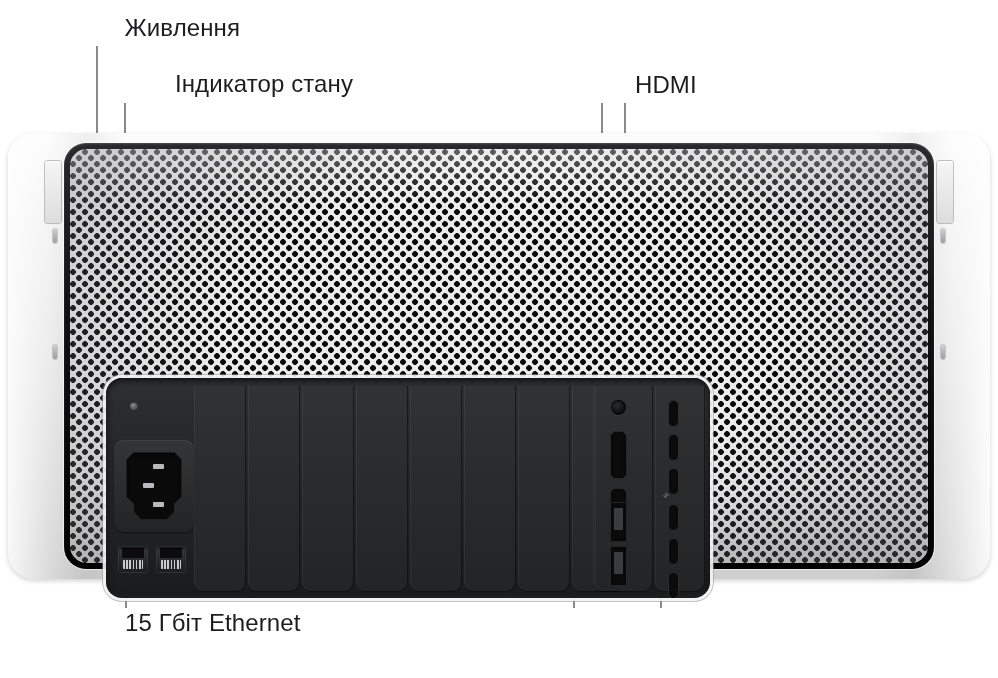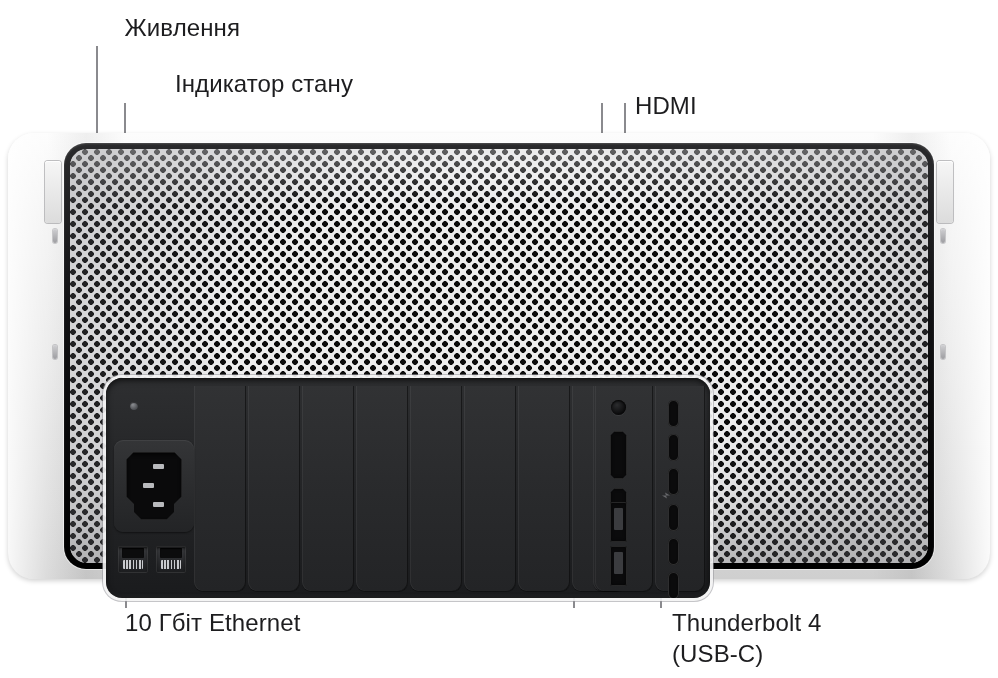--- a/index.html
+++ b/index.html
@@ -197,27 +197,25 @@
 </head>
 <body>
 
 <div id="stage">
 
   <div class="label r" style="left:0px;top:68px;width:353px;">Індикатор стану</div>
 
   <div class="label r" style="left:0px;top:12px;width:240px;">Живлення</div>
 
 
-  <div class="label l" style="left:635px;top:69px;width:200px;margin-top:21px;">HDMI</div>
-
-  <div class="label l" style="left:125px;top:607px;width:300px;">10 Гбіт Ethernet</div>
-
-
-  <div class="label l" style="left:672px;top:607px;width:260px;">Thunderbolt 4
-(USB-C)</div>
+  <div class="label l" style="left:635px;top:69px;width:200px;">HDMI</div>
+
+  <div class="label l" style="left:125px;top:607px;width:300px;">15 Гбіт Ethernet</div>
+
+
 
   <div class="lead v" style="left:96px;top:46px;height:306px;"></div>
   <div class="lead h" style="left:96px;top:351px;width:22px;"></div>
 
   <div class="lead v" style="left:124px;top:103px;height:170px;"></div>
 
   <div class="lead v" style="left:601px;top:103px;height:161px;"></div>
 
   <div class="lead v" style="left:624px;top:103px;height:226px;"></div>
   <div class="lead h" style="left:603px;top:327px;width:23px;"></div>

